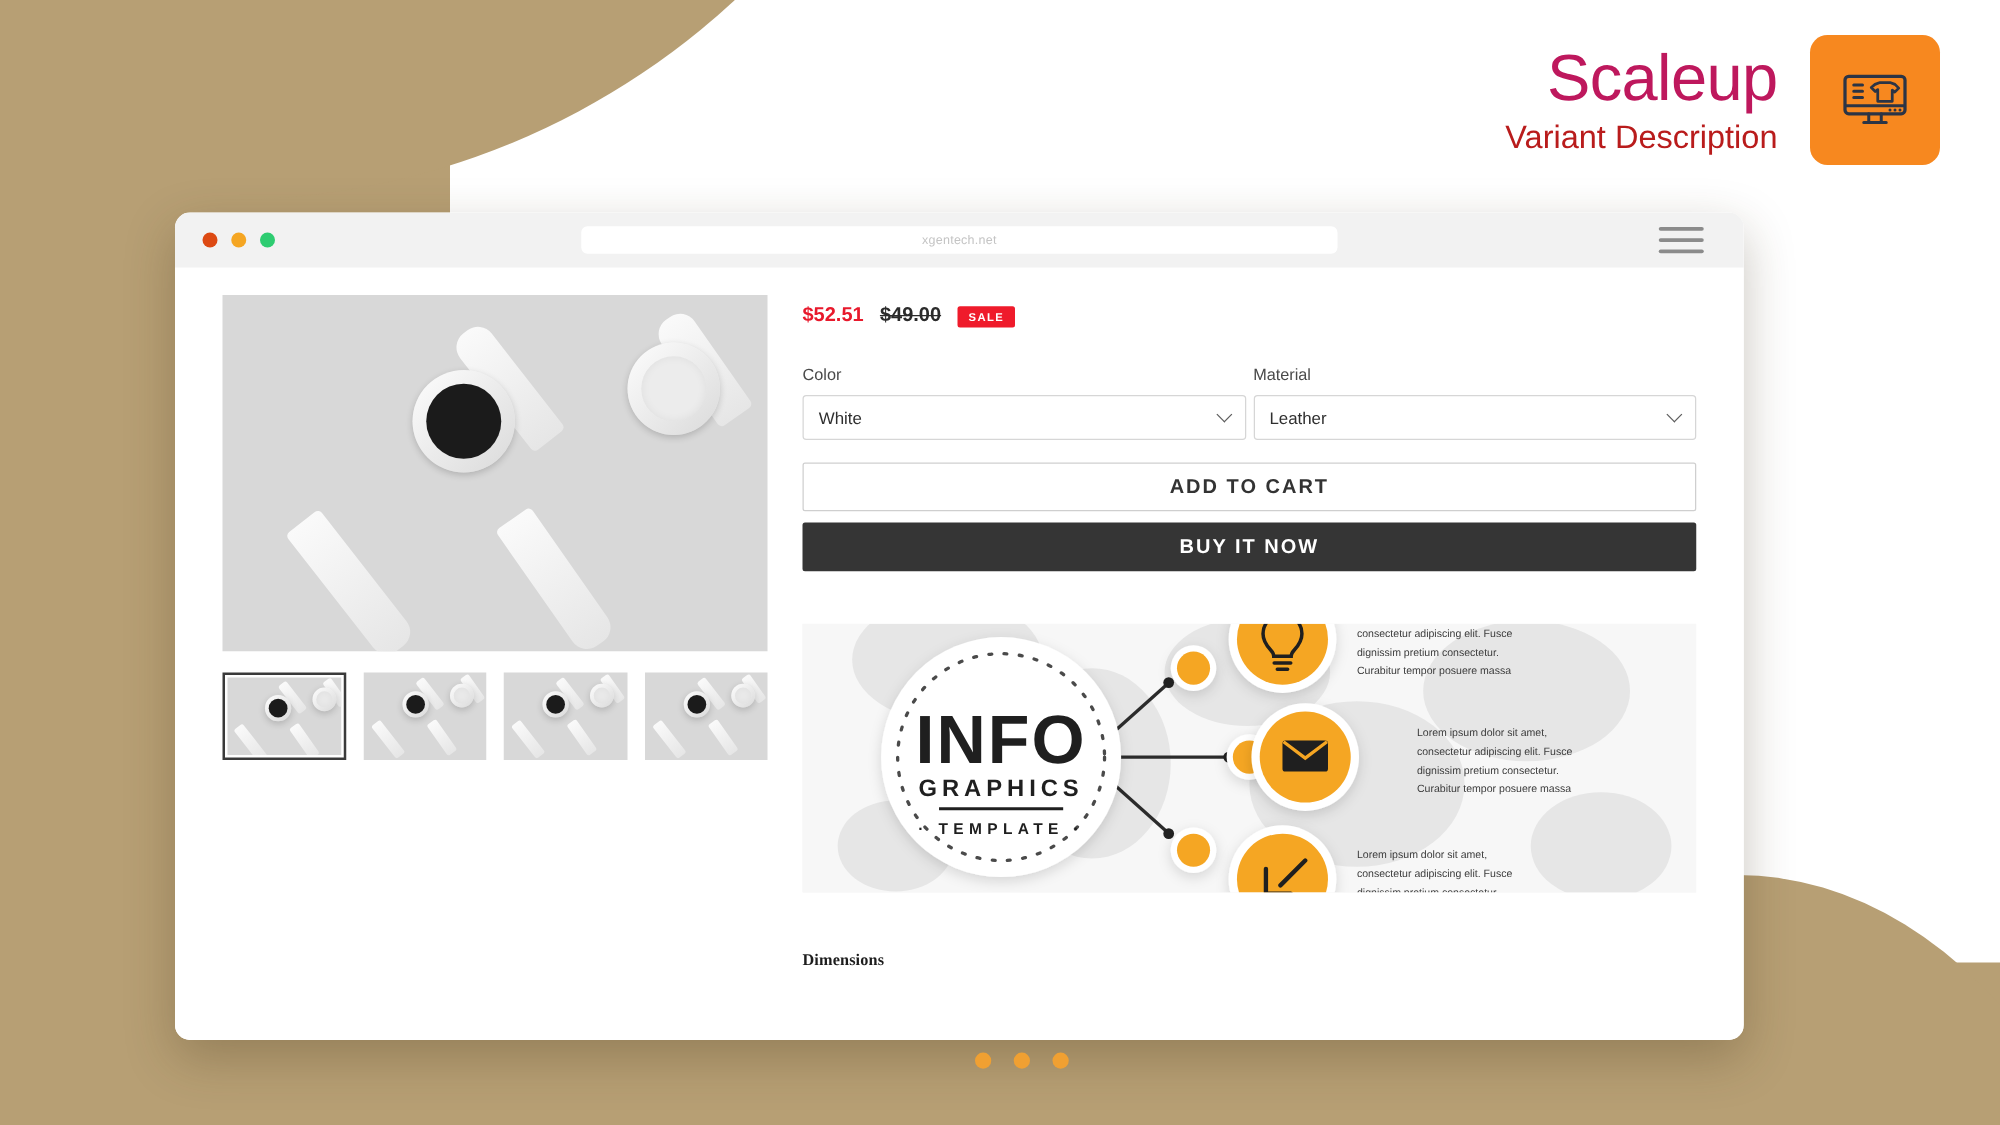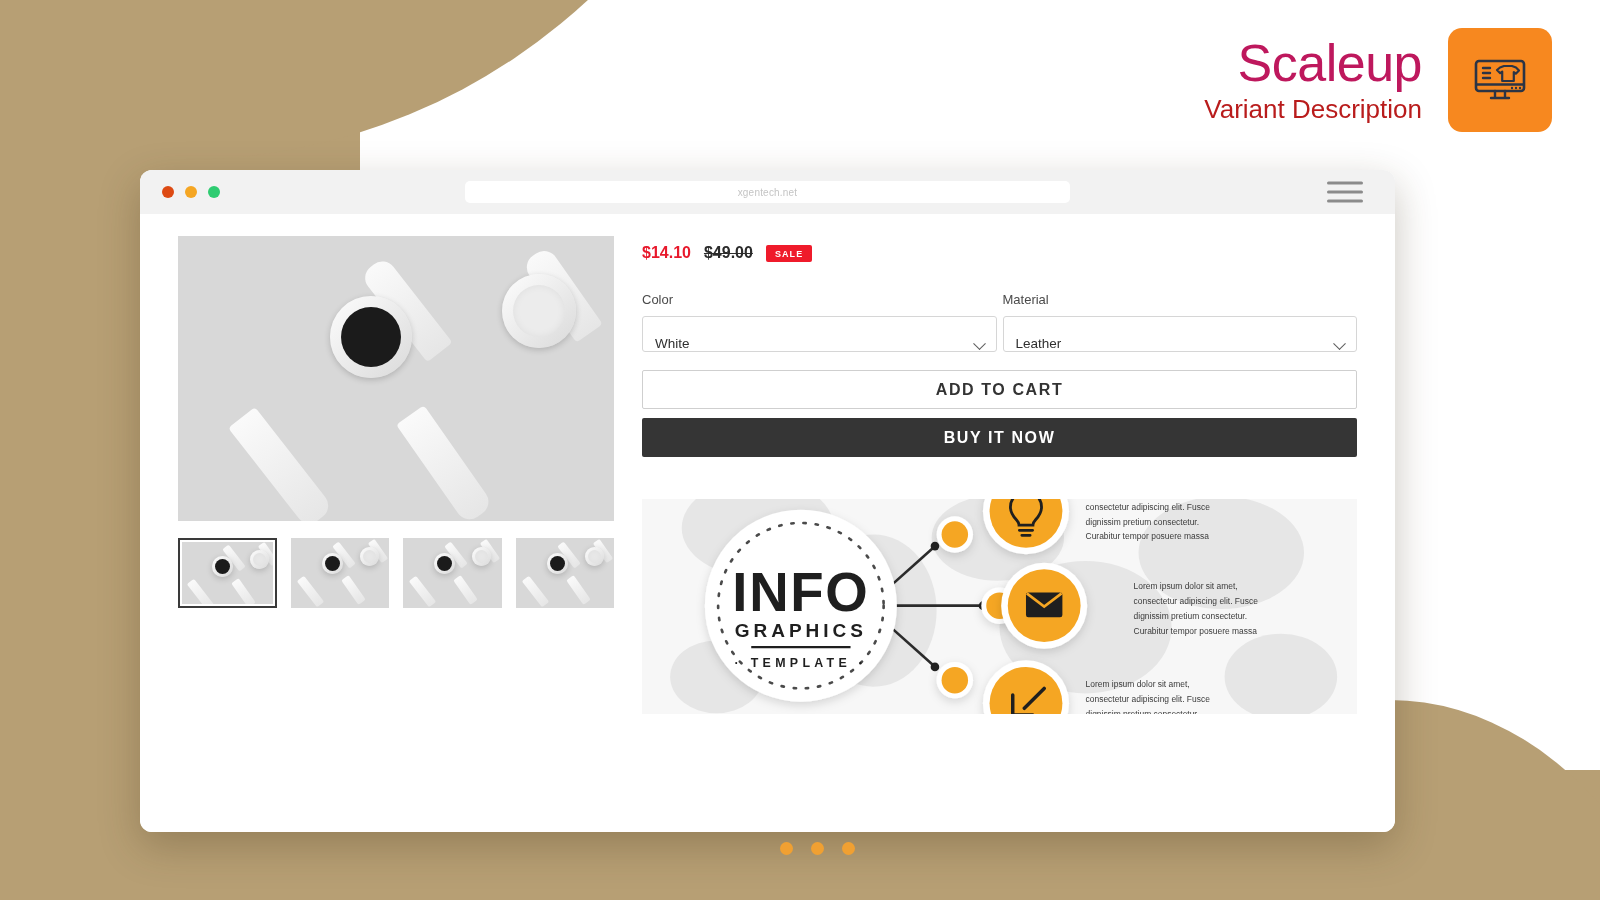--- a/index.html
+++ b/index.html
@@ -142,21 +142,21 @@
     background:#ef1b2b; color:#fff; font-size:9px; font-weight:700;
     letter-spacing:1.1px; padding:4px 9px 3px; border-radius:2px;
   }
 
   
   .variants { display:flex; gap:6px; margin-top:30px; }
   .variant { flex:1 1 0; min-width:0; }
   .variant-label { font-size:13px; color:#4a4a4a; margin-bottom:9px; }
   .select {
     height:36px; border:1px solid #d6d6d6; border-radius:3px;
-    background:#fff; display:flex; align-items:flex-end;
+    background:#fff; display:flex; align-items:center;
     padding:0 12px; justify-content:space-between;
     font-size:13.5px; color:#2f2f2f;
   }
   .chev {
     width:9px; height:9px; border-right:1.6px solid #5d5d5d;
     border-bottom:1.6px solid #5d5d5d; transform:rotate(45deg) translate(-2px,-2px);
   }
 
   
   .btn {
@@ -315,21 +315,21 @@
                   <div class="screen" style="width:13px;height:13px;"></div>
                 </div>
             </div>
           </div>
         </div>
       </div>
 
       <div class="col-right">
 
         <div class="price-row">
-          <span class="price-now">$14.10</span>
+          <span class="price-now">$52.51</span>
           <span class="price-old">$49.00</span>
           <span class="sale-badge">SALE</span>
         </div>
 
         <div class="variants">
           <div class="variant">
             <div class="variant-label">Color</div>
             <div class="select">
               <span>White</span>
               <span class="chev"></span>
@@ -420,20 +420,21 @@
             <text font-family="Liberation Sans, sans-serif" font-size="5.1" fill="#3b3b3b">
               <tspan x="268" y="156">Lorem ipsum dolor sit amet,</tspan>
               <tspan x="268" y="165">consectetur adipiscing elit. Fusce</tspan>
               <tspan x="268" y="174">dignissim pretium consectetur.</tspan>
               <tspan x="268" y="183">Curabitur tempor posuere massa</tspan>
             </text>
           </svg>
         </div>
 
         <div class="desc">
+          <h4>Dimensions</h4>
         </div>
 
       </div>
     </div>
   </div>
 
   <div class="bottom-dots">
     <span class="bdot"></span>
     <span class="bdot"></span>
     <span class="bdot"></span>

